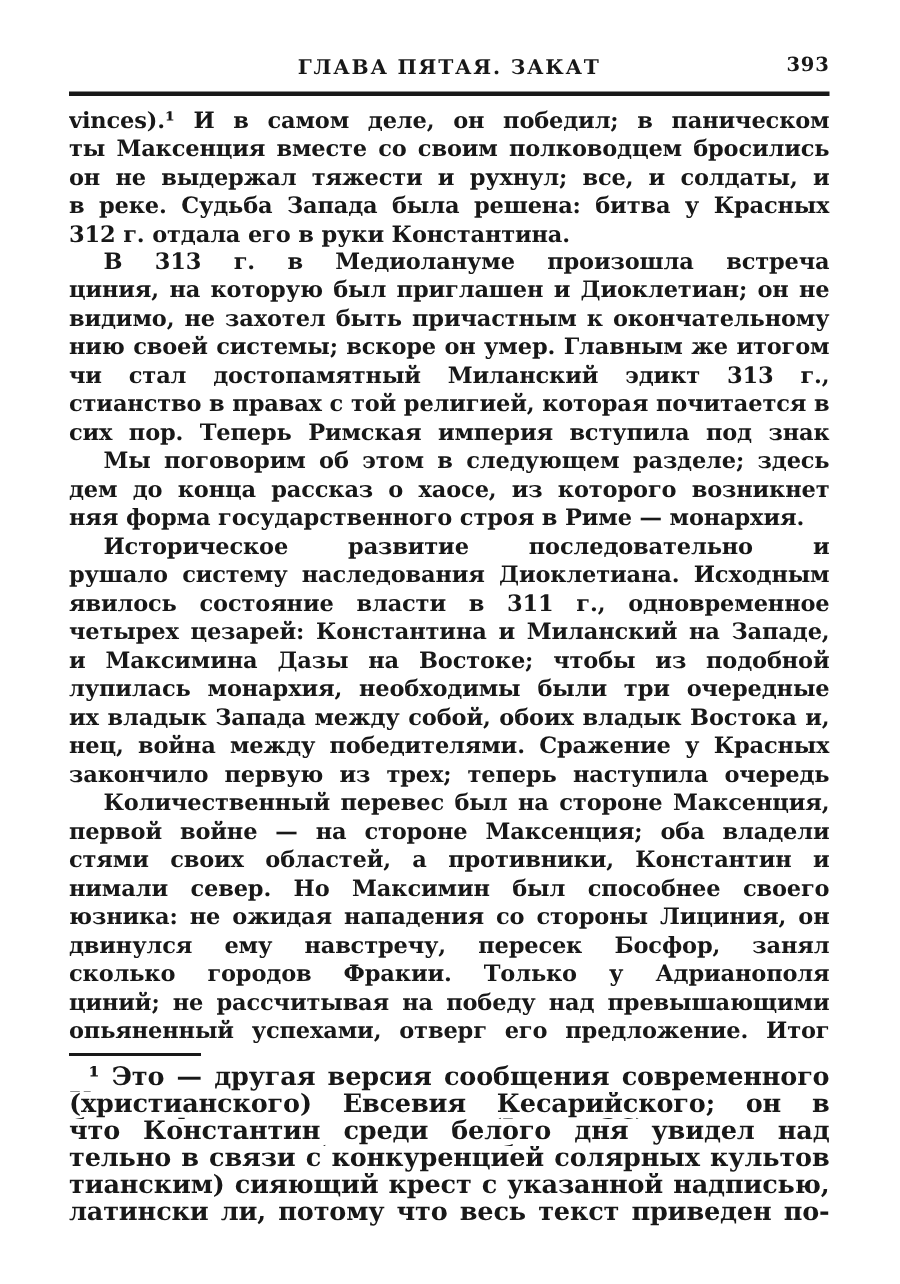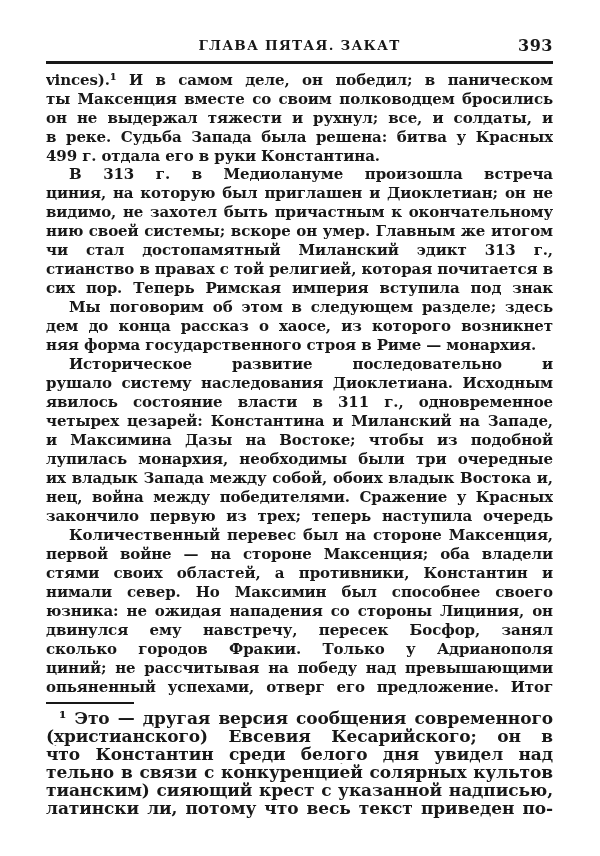--- a/index.html
+++ b/index.html
@@ -15,21 +15,21 @@
     color: var(--ink, #181818);
     background: var(--paper, #ffffff);
   }
   .running-head {
     position: absolute; left: 46px; top: 37px; width: 507px;
     text-align: center;
     font-size: 13.5px; font-weight: bold; letter-spacing: 1.2px;
   }
   .pageno {
     position: absolute; right: 0; top: -1px;
-    font-size: 16px; font-weight: bold; letter-spacing: 0.5px;
+    font-size: 13px; font-weight: bold; letter-spacing: 0.5px;
   }
   .head-rule {
     position: absolute; left: 46px; top: 61px; width: 507px; height: 2.5px;
     background: var(--ink, #181818);
   }
   .body-text {
     position: absolute; left: 46px; top: 71px; width: 507px;
     font-size: 15px; font-weight: bold; line-height: 18.35px;
     letter-spacing: -0.1px;
   }
@@ -65,21 +65,21 @@
   </div>
 
   <div class="head-rule"></div>
 
   <div class="body-text">
       <div class="para">
         <div class="line">vinces).¹ И в самом деле, он победил; в паническом бегстве солда-</div>
         <div class="line">ты Максенция вместе со своим полководцем бросились на мост,</div>
         <div class="line">он не выдержал тяжести и рухнул; все, и солдаты, и вождь, утонули</div>
         <div class="line">в реке. Судьба Запада была решена: битва у Красных Камней в</div>
-        <div class="line no-just">499 г. отдала его в руки Константина.</div>
+        <div class="line no-just">312 г. отдала его в руки Константина.</div>
       </div>
       <div class="para">
         <div class="line indent">В 313 г. в Медиолануме произошла встреча Константина и Ли-</div>
         <div class="line">циния, на которую был приглашен и Диоклетиан; он не приехал,</div>
         <div class="line">видимо, не захотел быть причастным к окончательному разруше-</div>
         <div class="line">нию своей системы; вскоре он умер. Главным же итогом той встре-</div>
         <div class="line">чи стал достопамятный Миланский эдикт 313 г., уравнявший хри-</div>
         <div class="line">стианство в правах с той религией, которая почитается в Риме до</div>
         <div class="line no-just">сих пор. Теперь Римская империя вступила под знак креста.</div>
       </div>

